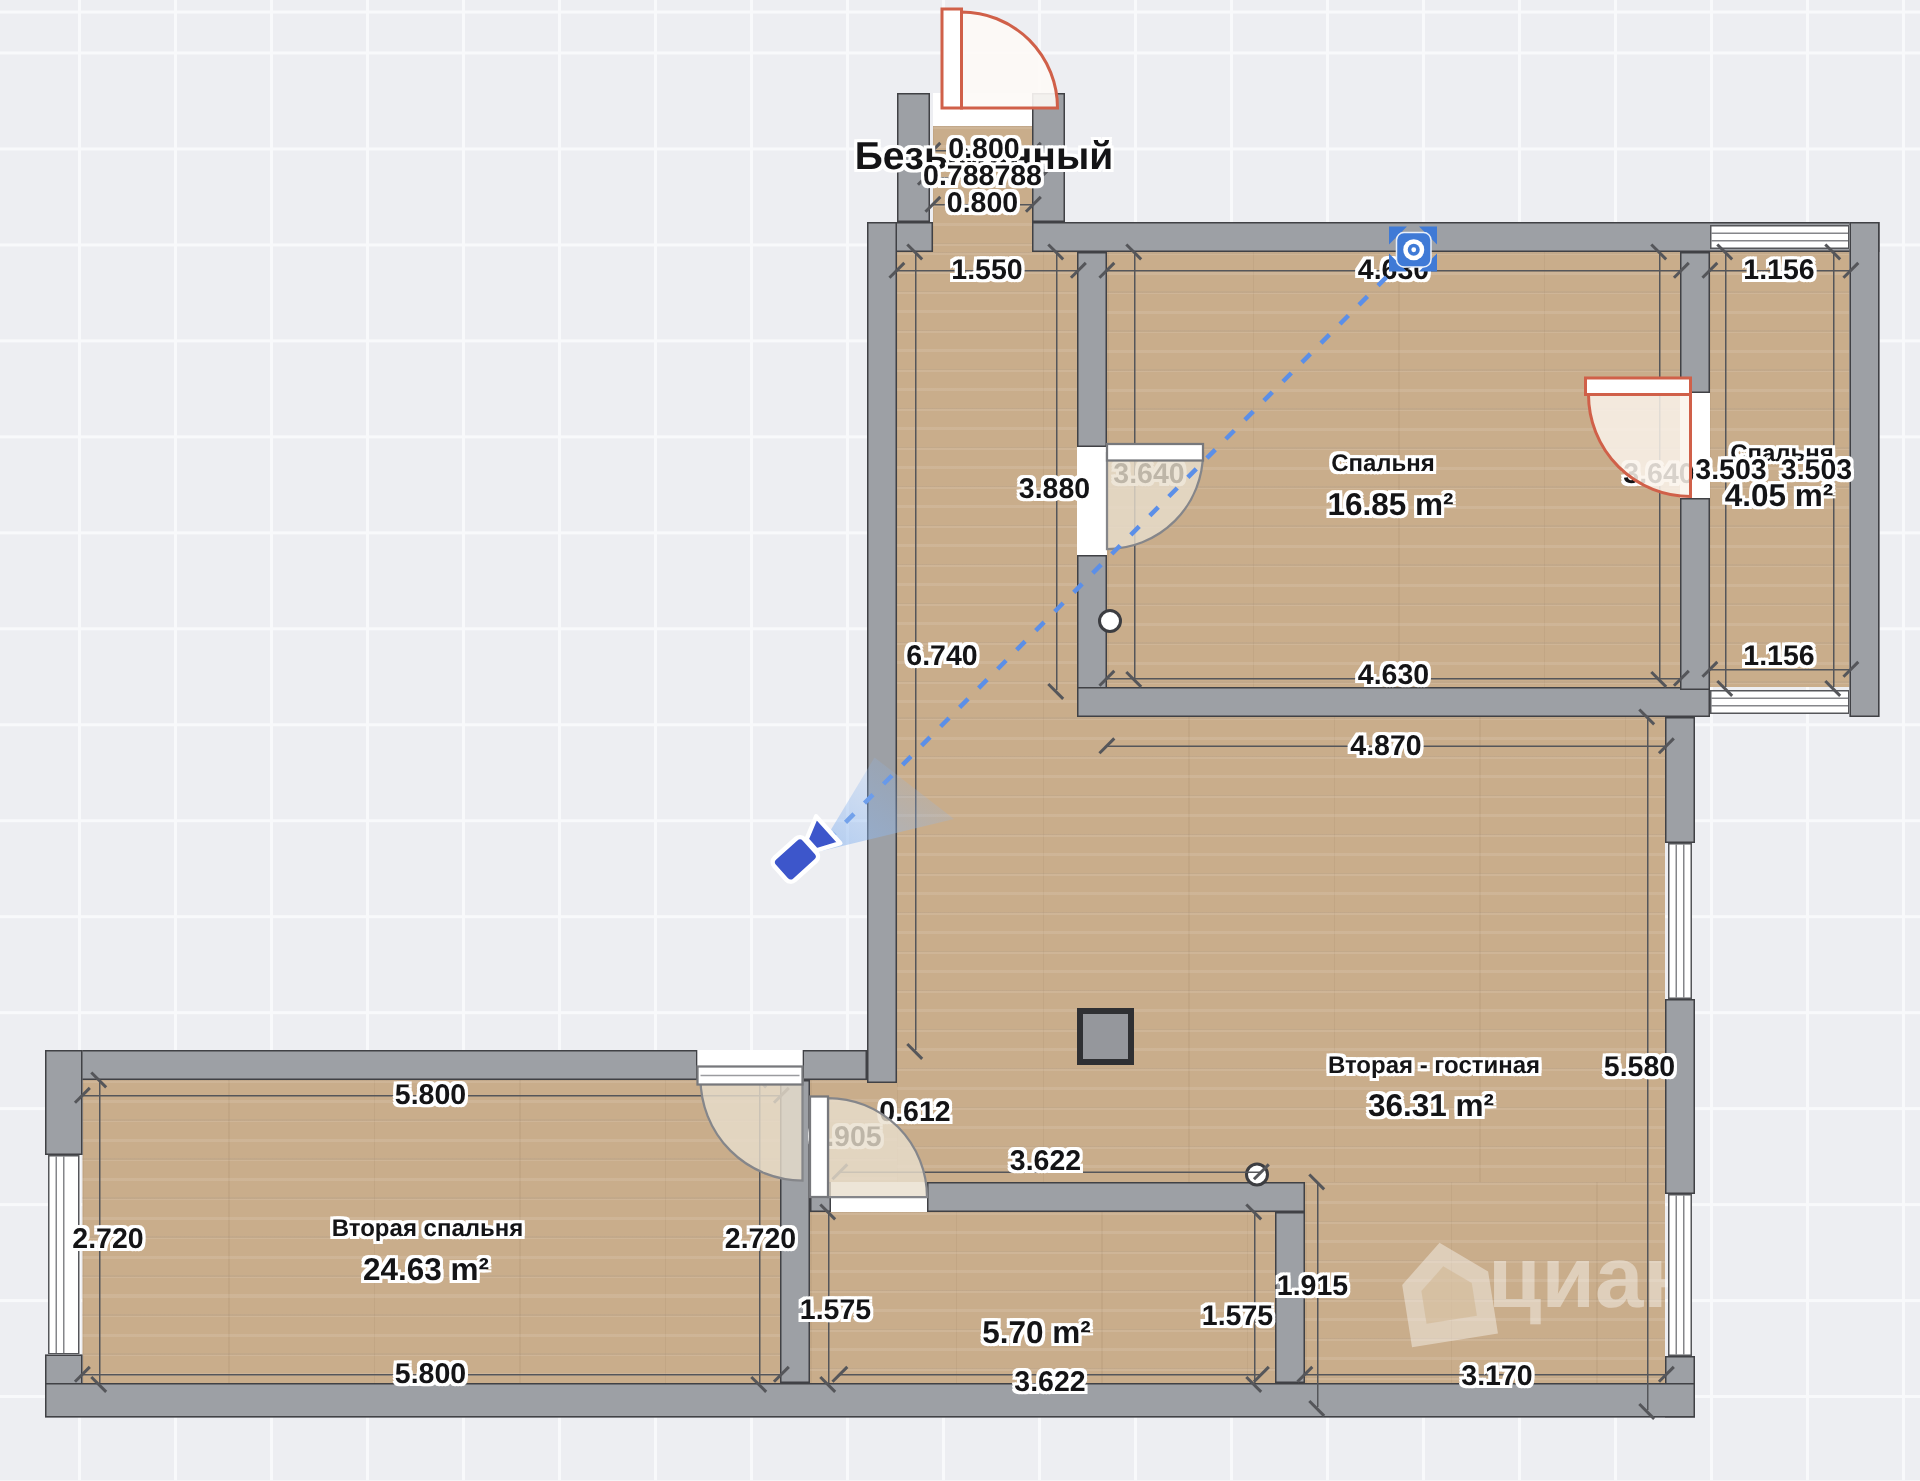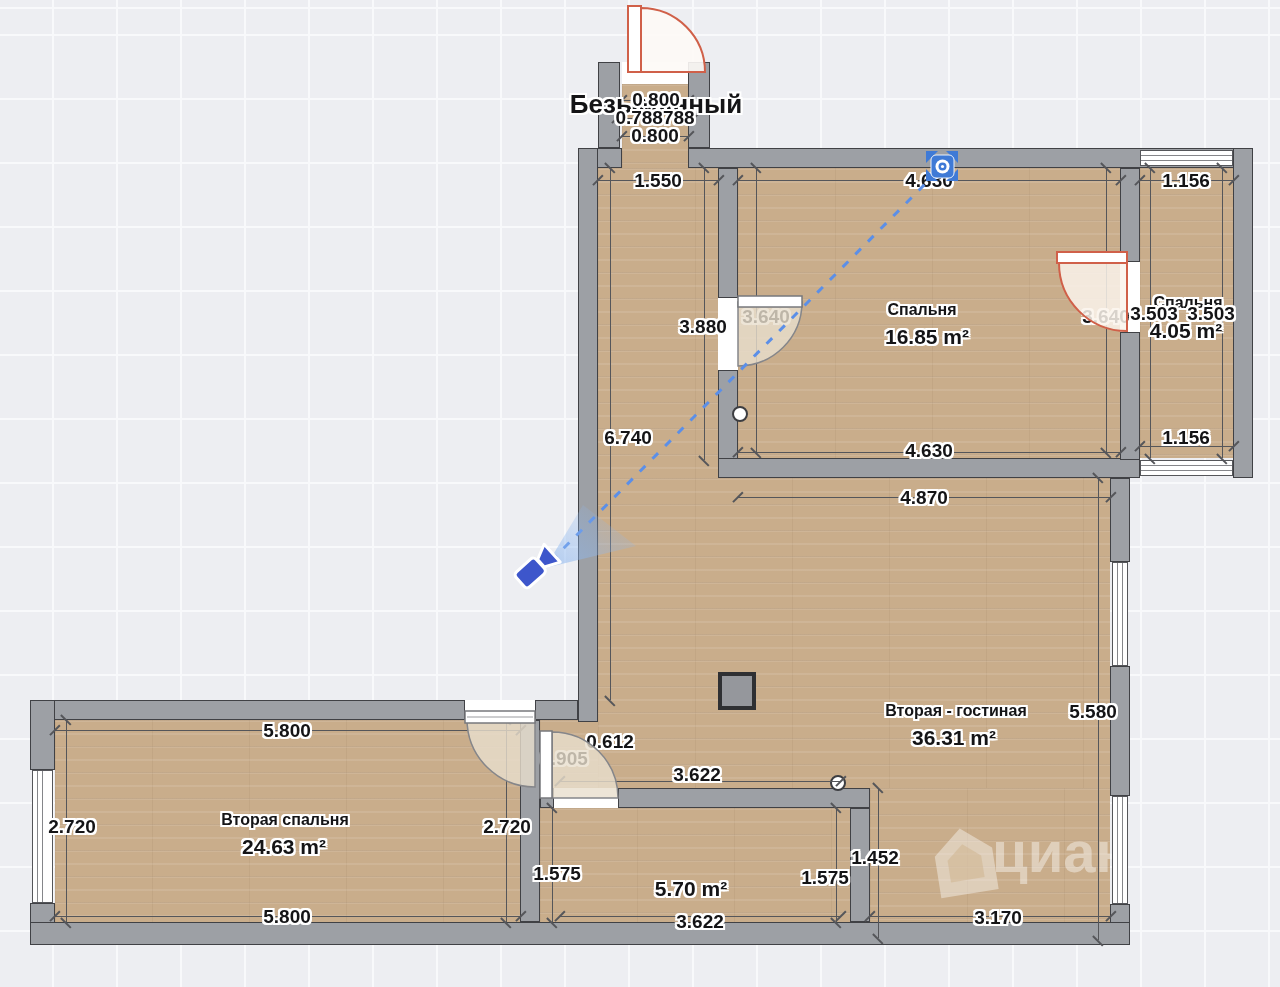--- a/index.html
+++ b/index.html
@@ -164,21 +164,21 @@
   <div class="abs olbl dlbl" style="left:1211px;top:314px;">3.503</div>
   <div class="abs olbl dlbl" style="left:1093px;top:712px;">5.580</div>
   <div class="abs olbl dlbl" style="left:287px;top:731px;">5.800</div>
   <div class="abs olbl dlbl" style="left:287px;top:917px;">5.800</div>
   <div class="abs olbl dlbl" style="left:72px;top:827px;">2.720</div>
   <div class="abs olbl dlbl" style="left:507px;top:827px;">2.720</div>
   <div class="abs olbl dlbl" style="left:697px;top:775px;">3.622</div>
   <div class="abs olbl dlbl" style="left:700px;top:922px;">3.622</div>
   <div class="abs olbl dlbl" style="left:557px;top:874px;">1.575</div>
   <div class="abs olbl dlbl" style="left:825px;top:878px;">1.575</div>
-  <div class="abs olbl dlbl" style="left:875px;top:858px;">1.452</div>
+  <div class="abs olbl dlbl" style="left:875px;top:858px;">1.915</div>
   <div class="abs olbl dlbl" style="left:988px;top:918px;padding-left:20px;">3.170</div>
   <div class="abs olbl dlbl" style="left:578px;top:742px;margin-left:32px;">0.612</div>
   <div class="abs olbl dlbl" style="left:564px;top:759px;">0.905</div>
   <div class="abs olbl dlbl" style="left:656px;top:100px;">0.800</div>
   <div class="abs olbl dlbl" style="left:655px;top:118px;">0.788788</div>
   <div class="abs olbl dlbl" style="left:655px;top:136px;">0.800</div>
 
   <svg class="overlay" width="1280" height="987" viewBox="0 0 1280 987">
     <defs>
       <linearGradient id="cone" x1="0" y1="1" x2="1" y2="0">

